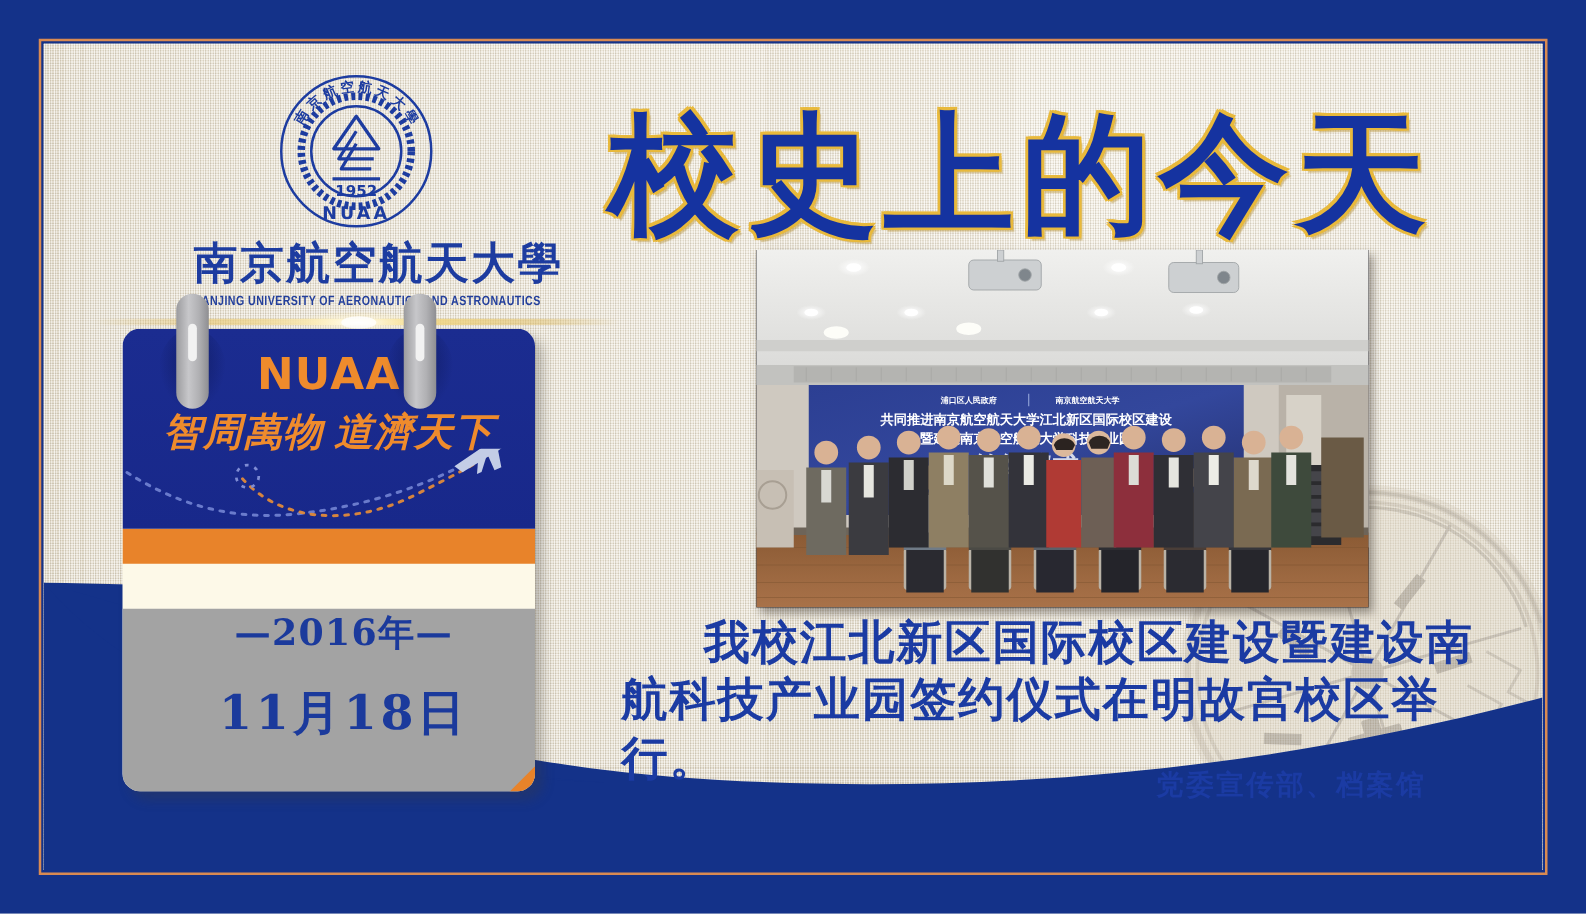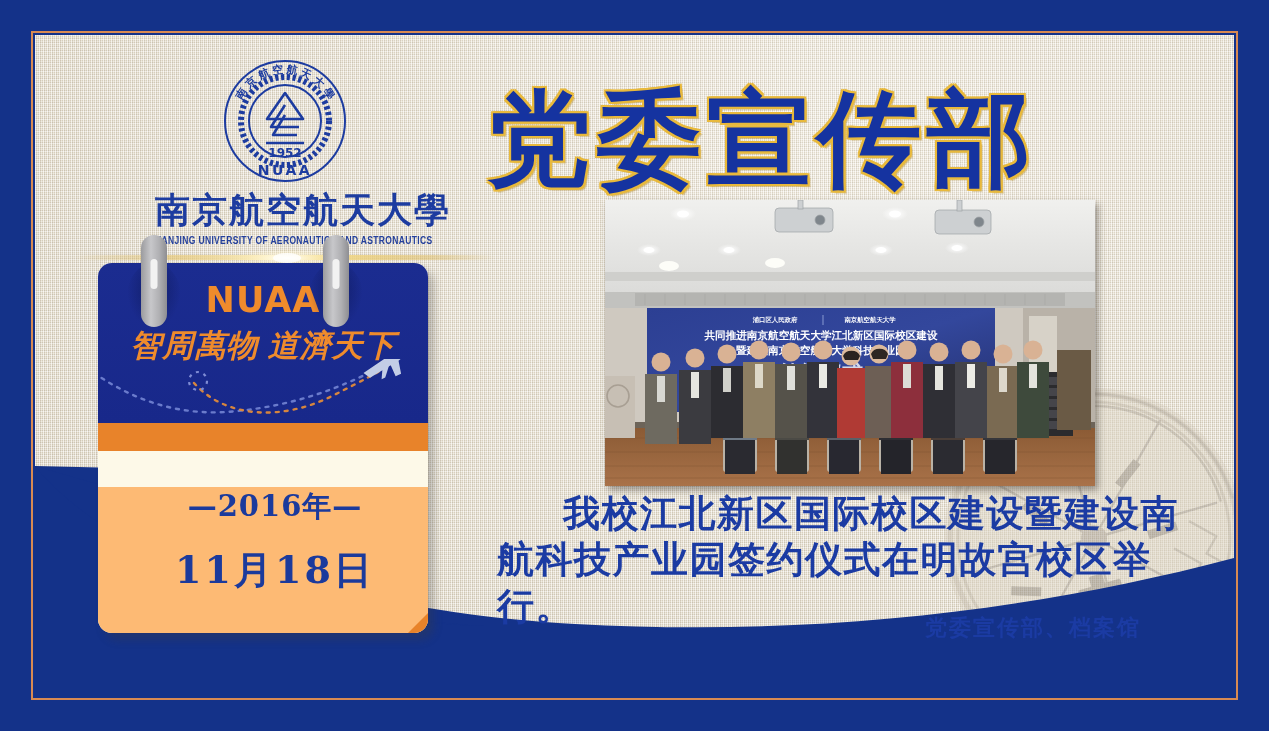--- a/index.html
+++ b/index.html
@@ -150,33 +150,33 @@
     text-align: center;
     font-family: "DejaVu Sans", sans-serif;
     font-weight: bold;
     font-size: 35px;
     letter-spacing: 1px;
     color: #ef8b2c;
   }
   #card-motto {
     position: absolute; left: 0; right: 0; top: 62px;
     text-align: center;
-    font-family: Liberation Sans, sans-serif;
+    font-family: Liberation Serif, serif;
     font-weight: bold;
     font-style: italic;
     font-size: 31px;
     letter-spacing: 1px;
     color: #ef8b2c;
     white-space: nowrap;
   }
   #plane-svg { position: absolute; left: 0; top: 96px; width: 330px; height: 68px; }
 
   #card-band { height: 28px; background: #e8832a; }
 
-  #card-body { position: relative; height: 182px; background: #fdba74; padding-left: 24px; }
+  #card-body { position: relative; height: 182px; background: #a3a3a3; padding-left: 24px; }
   #card-year {
     margin-top: 36px;
     text-align: center;
     font-family: "DejaVu Serif", serif;
     font-weight: bold;
     font-size: 29px;
     letter-spacing: 1px;
     color: #1b3a9c;
     white-space: nowrap;
   }
@@ -342,21 +342,21 @@
           <text transform="rotate(8 64 64)   translate(64 16)" text-anchor="middle">航</text>
           <text transform="rotate(24 64 64)  translate(64 16)" text-anchor="middle">天</text>
           <text transform="rotate(41 64 64)  translate(64 16)" text-anchor="middle">大</text>
           <text transform="rotate(58 64 64)  translate(64 16)" text-anchor="middle">學</text>
         </g>
       </svg>
       <div id="logo-cn">南京航空航天大學</div>
       <div id="logo-en">NANJING UNIVERSITY OF AERONAUTICS AND ASTRONAUTICS</div>
     </div>
 
-    <div id="title">党委宣传部</div>
+    <div id="title">校史上的今天</div>
 
     <div id="calendar">
       <div class="clip-shadow" id="clip-shadow-left"></div>
       <div class="clip-shadow" id="clip-shadow-right"></div>
 
       <div id="card">
         <div id="card-head">
           <div id="card-nuaa">NUAA</div>
           <div id="card-motto">智周萬物 道濟天下</div>
 

